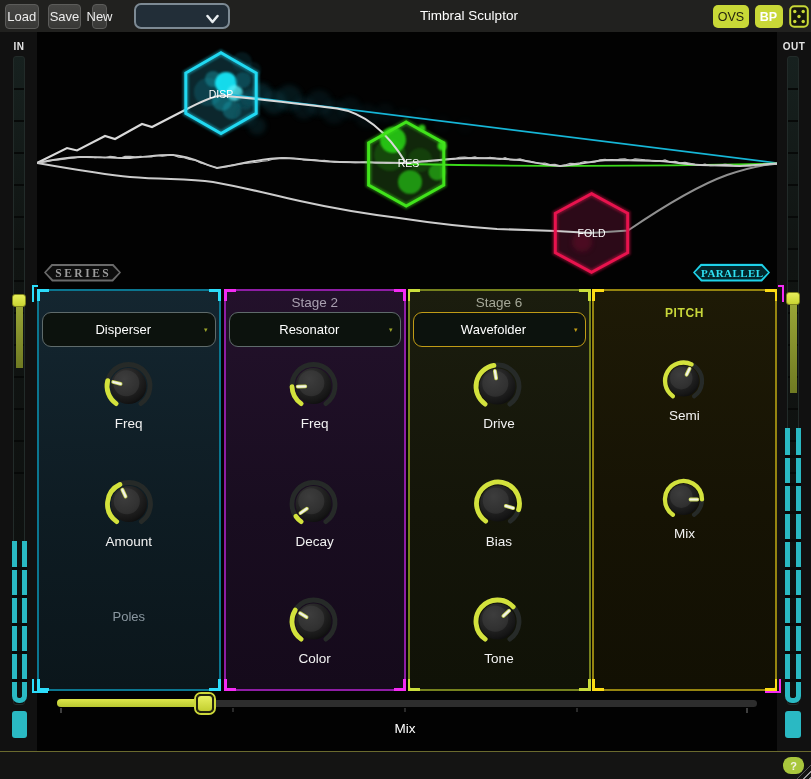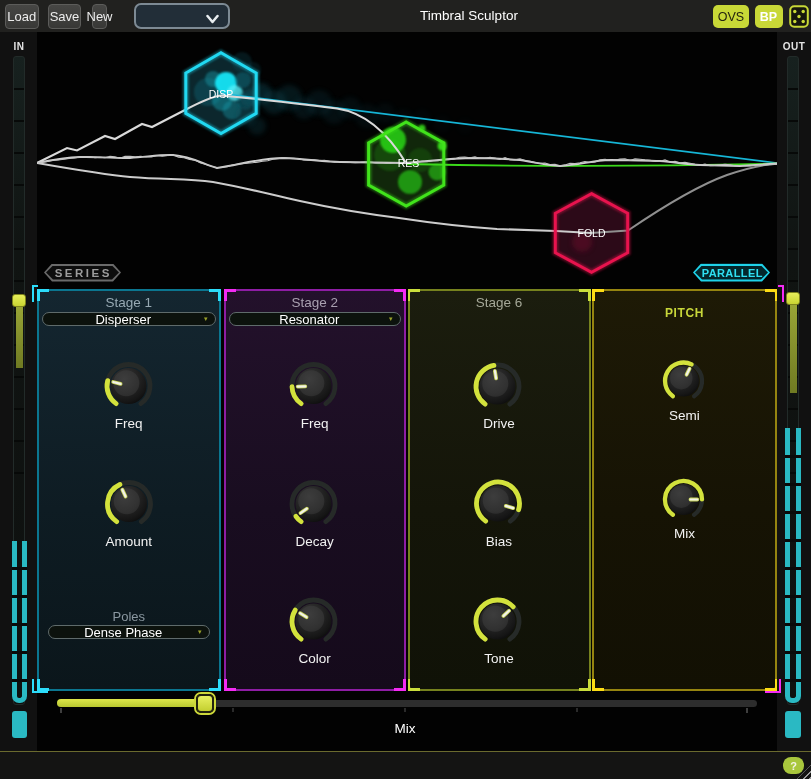--- a/index.html
+++ b/index.html
@@ -4,31 +4,31 @@
 * { margin:0; padding:0; box-sizing:border-box; }
 html,body { width:811px; height:779px; background:#000; overflow:hidden;
   font-family:"Liberation Sans",sans-serif; position:relative; }
 .topbar { position:absolute; left:0; top:0; width:811px; height:32px; background:#21211f; }
 .tbtn { position:absolute; top:4px; height:24.5px; background:linear-gradient(180deg,#464644,#383836);
   border:1px solid #5c5c5a; border-radius:4px; color:#ececec; font-size:13px;
   display:flex; align-items:center; justify-content:center; }
 .strip { position:absolute; top:32px; height:719px; background:#111111; }
 .panel { position:absolute; top:289px; height:401.5px; border:2.2px solid; border-radius:5px; }
 .ptitle { position:absolute; top:5px; left:0; right:0; text-align:center; font-size:13.5px; }
-.dd { position:absolute; height:14px; background:#0c120d; border:1.5px solid #5f6b6b; border-radius:9px;
+.dd { position:absolute; height:35px; background:#0c120d; border:1.5px solid #5f6b6b; border-radius:9px;
   color:#ffffff; font-size:13px; display:flex; align-items:center; justify-content:center; padding-right:11px; }
 .dd .arr { position:absolute; right:7px; top:50%; transform:translateY(-54%); font-size:7px; }
 .klabel { position:absolute; left:0; right:0; text-align:center; font-size:13.5px; color:#f2f2f2; }
 .plabel { position:absolute; left:0; right:0; text-align:center; font-size:13px; }
 .hexbtn { position:absolute; top:263.5px; width:77px; height:18px;
   clip-path:polygon(8px 0, calc(100% - 8px) 0, 100% 50%, calc(100% - 8px) 100%, 8px 100%, 0 50%); }
 .hexbtn .inner { position:absolute; inset:2px;
   clip-path:polygon(7px 0, calc(100% - 7px) 0, 100% 50%, calc(100% - 7px) 100%, 7px 100%, 0 50%);
   display:flex; align-items:center; justify-content:center;
-  font-family:Liberation Sans, sans-serif; font-weight:bold; font-size:11.5px; letter-spacing:1.5px; text-indent:1.5px; }
+  font-family:Liberation Serif, serif; font-weight:bold; font-size:11.5px; letter-spacing:1.5px; text-indent:1.5px; }
 </style></head>
 <body>
 <div class="topbar"></div>
 <div class="tbtn" style="left:5px;width:33.5px">Load</div>
 <div class="tbtn" style="left:48px;width:33px">Save</div>
 <div class="tbtn" style="left:92px;width:15px">New</div>
 <div style="position:absolute;left:134px;top:3px;width:96px;height:26px;background:#222e38;border:2px solid #7d8a94;border-radius:7px">
   <svg style="position:absolute;right:9px;top:9px" width="13" height="10" viewBox="0 0 13 10">
     <polyline points="1.5,2 6.5,8 11.5,2" fill="none" stroke="#e8edf0" stroke-width="2.5" stroke-linecap="round" stroke-linejoin="round"></polyline>
     </svg>
@@ -173,26 +173,24 @@
 
 <div class="panel" style="left:37px;width:183.5px;border-color:#0b7690;background:linear-gradient(180deg,#142630,#0e1c23 55%,#0b161b)">
 <div style="position:absolute;left:-2px;top:-2px;width:12px;height:2.5px;background:#2cdcfa"></div>
     <div style="position:absolute;left:-2px;top:-2px;width:2.5px;height:12px;background:#2cdcfa"></div>
     <div style="position:absolute;right:-2px;top:-2px;width:12px;height:2.5px;background:#2cdcfa"></div>
     <div style="position:absolute;right:-2px;top:-2px;width:2.5px;height:12px;background:#2cdcfa"></div>
     <div style="position:absolute;left:-2px;bottom:-2px;width:12px;height:2.5px;background:#2cdcfa"></div>
     <div style="position:absolute;left:-2px;bottom:-2px;width:2.5px;height:12px;background:#2cdcfa"></div>
     <div style="position:absolute;right:-2px;bottom:-2px;width:12px;height:2.5px;background:#2cdcfa"></div>
     <div style="position:absolute;right:-2px;bottom:-2px;width:2.5px;height:12px;background:#2cdcfa"></div>
-<div class="ptitle" style="top:4px;color:#97a9b3">Stage 1</div>
 <div class="dd" style="left:3px;right:3px;top:21px">Disperser<span class="arr" style="color:#9aa22a">▾</span></div>
 <div class="klabel" style="top:125px">Freq</div>
 <div class="klabel" style="top:242.5px">Amount</div>
 <div class="plabel" style="top:318px;color:#8a97a0">Poles</div>
-<div class="dd" style="left:9px;right:9px;top:334px">Dense Phase<span class="arr" style="color:#9aa22a">▾</span></div>
 </div>
 <div class="panel" style="left:224px;width:181.5px;border-color:#8e1da4;background:linear-gradient(180deg,#23112b,#190d20 55%,#150a1b)">
 <div style="position:absolute;left:-2px;top:-2px;width:12px;height:2.5px;background:#f42bf4"></div>
     <div style="position:absolute;left:-2px;top:-2px;width:2.5px;height:12px;background:#f42bf4"></div>
     <div style="position:absolute;right:-2px;top:-2px;width:12px;height:2.5px;background:#f42bf4"></div>
     <div style="position:absolute;right:-2px;top:-2px;width:2.5px;height:12px;background:#f42bf4"></div>
     <div style="position:absolute;left:-2px;bottom:-2px;width:12px;height:2.5px;background:#f42bf4"></div>
     <div style="position:absolute;left:-2px;bottom:-2px;width:2.5px;height:12px;background:#f42bf4"></div>
     <div style="position:absolute;right:-2px;bottom:-2px;width:12px;height:2.5px;background:#f42bf4"></div>
     <div style="position:absolute;right:-2px;bottom:-2px;width:2.5px;height:12px;background:#f42bf4"></div>
@@ -205,20 +203,21 @@
 <div class="panel" style="left:407.5px;width:183px;border-color:#76821e;background:linear-gradient(180deg,#1b1d0e,#141509 55%,#101207)">
 <div style="position:absolute;left:-2px;top:-2px;width:12px;height:2.5px;background:#cade3c"></div>
     <div style="position:absolute;left:-2px;top:-2px;width:2.5px;height:12px;background:#cade3c"></div>
     <div style="position:absolute;right:-2px;top:-2px;width:12px;height:2.5px;background:#cade3c"></div>
     <div style="position:absolute;right:-2px;top:-2px;width:2.5px;height:12px;background:#cade3c"></div>
     <div style="position:absolute;left:-2px;bottom:-2px;width:12px;height:2.5px;background:#cade3c"></div>
     <div style="position:absolute;left:-2px;bottom:-2px;width:2.5px;height:12px;background:#cade3c"></div>
     <div style="position:absolute;right:-2px;bottom:-2px;width:12px;height:2.5px;background:#cade3c"></div>
     <div style="position:absolute;right:-2px;bottom:-2px;width:2.5px;height:12px;background:#cade3c"></div>
 <div class="ptitle" style="top:4px;color:#a5a898">Stage 6</div>
+<div class="dd" style="left:3px;right:3px;top:21px;border-color:#c09b16">Wavefolder<span class="arr" style="color:#c09b16">▾</span></div>
 <div class="klabel" style="top:125px">Drive</div>
 <div class="klabel" style="top:359.5px">Tone</div>
 <div class="klabel" style="top:242.5px">Bias</div>
 </div>
 <div class="panel" style="left:592px;width:185px;border-color:#958410;background:linear-gradient(180deg,#1e1a06,#161304 55%,#121003)">
 <div style="position:absolute;left:-2px;top:-2px;width:12px;height:2.5px;background:#fcdc15"></div>
     <div style="position:absolute;left:-2px;top:-2px;width:2.5px;height:12px;background:#fcdc15"></div>
     <div style="position:absolute;right:-2px;top:-2px;width:12px;height:2.5px;background:#fcdc15"></div>
     <div style="position:absolute;right:-2px;top:-2px;width:2.5px;height:12px;background:#fcdc15"></div>
     <div style="position:absolute;left:-2px;bottom:-2px;width:12px;height:2.5px;background:#fcdc15"></div>

